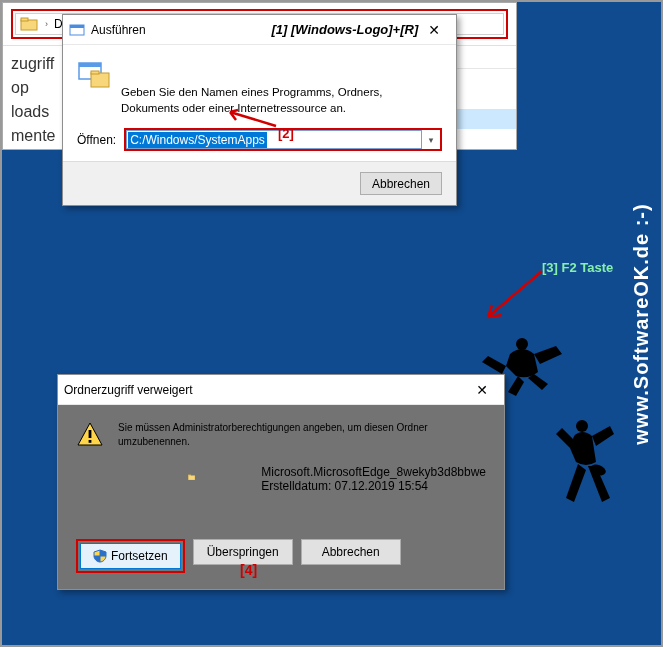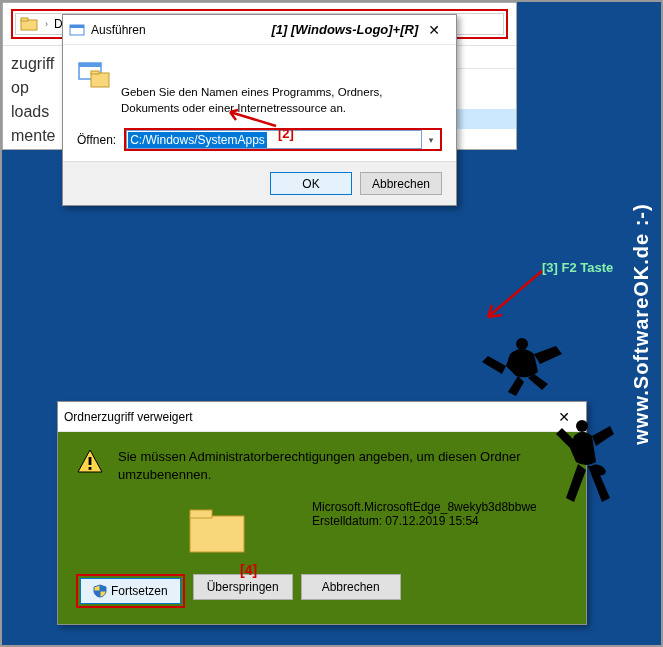--- a/index.html
+++ b/index.html
@@ -104,25 +104,25 @@
   .file-row.selected { background:#cce8ff; }
   .folder-icon { width:16px; height:14px; margin-right:6px; flex-shrink:0; }
   .file-name { font-size:12px; }
   .file-row.renaming .file-name {
     border:1px solid #000; background:#fff; padding:0 2px;
   }
   .annot3 { position:absolute; left:540px; top:258px; color:#86efac; font-weight:bold; font-size:13px; }
   .annot3-arrow { position:absolute; left:480px; top:265px; pointer-events:none; }
 
   
-  .uac { left:55px; top:399px; width:530px; background:#4d7c0f; }
+  .uac { left:55px; top:372px; width:448px; background:#737373; }
   .uac-titlebar { background:#fff; }
   .uac-body { display:flex; padding:16px 18px 4px 18px; }
   .uac-warn { width:28px; height:28px; margin-right:14px; flex-shrink:0; }
-  .uac-msg { font-size:13px; line-height:1.4; }
+  .uac-msg { font-size:10px; line-height:1.4; }
   .uac-detail { padding:10px 18px 6px 100px; font-size:12px; display:flex;gap:48px; }
   .uac-folder-big { width:58px; height:50px; margin:6px 18px 0 30px; }
   .uac-detail-text { padding-top:2px; }
   .uac-buttons {
     padding:14px 18px 16px 18px;
     display:flex; justify-content:flex-start; gap:8px;
   }
   .uac-continue-wrap {
     border:2px solid #d10000; padding:2px; display:inline-block;
   }
@@ -171,21 +171,20 @@
   <div class="run-input-row">
     <span class="run-label">Öffnen:</span>
     <div class="run-combo">
       <div class="run-combo-inner">
         <span class="run-combo-text">C:/Windows/SystemApps</span>
       </div>
       <span class="run-combo-chevron">▾</span>
     </div>
   </div>
   <div class="run-buttons">
-    <button class="btn primary">OK</button>
     <button class="btn">Abbrechen</button>
   </div>
 </div>
 <div class="arrow2">
   <svg width="56" height="22">
       <path d="M54 18 L8 4 M8 4 L16 2 M8 4 L14 12" stroke="#d10000" stroke-width="2.5" fill="none"></path>
     </svg>
   <span style="position:absolute;left:8px;top:4px;">[2]</span>
 </div>
 

